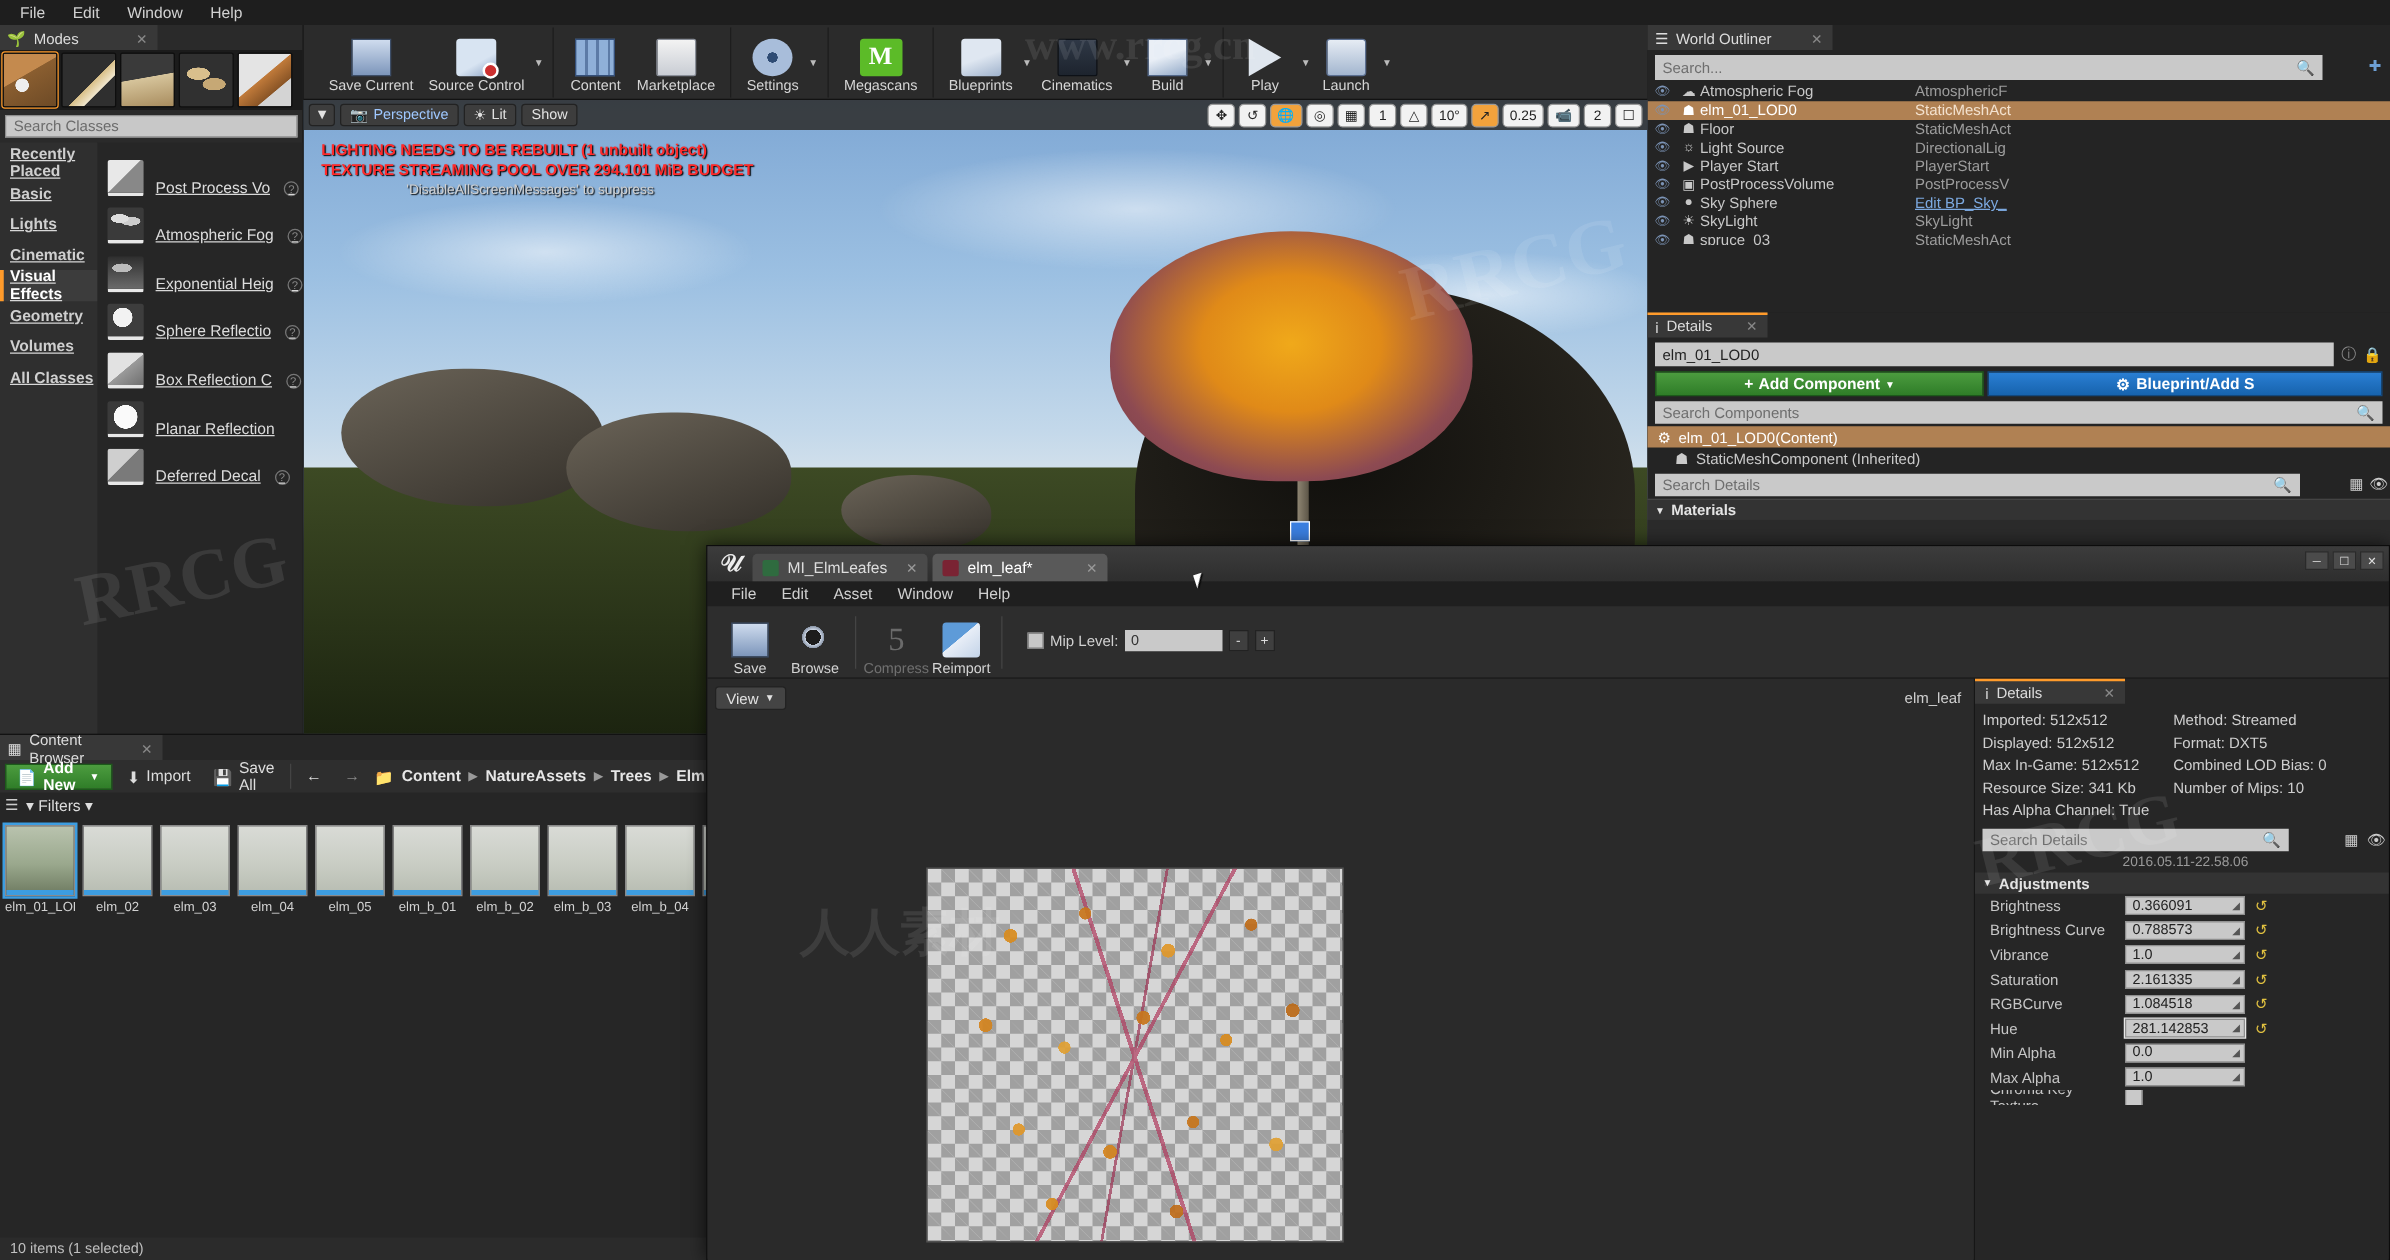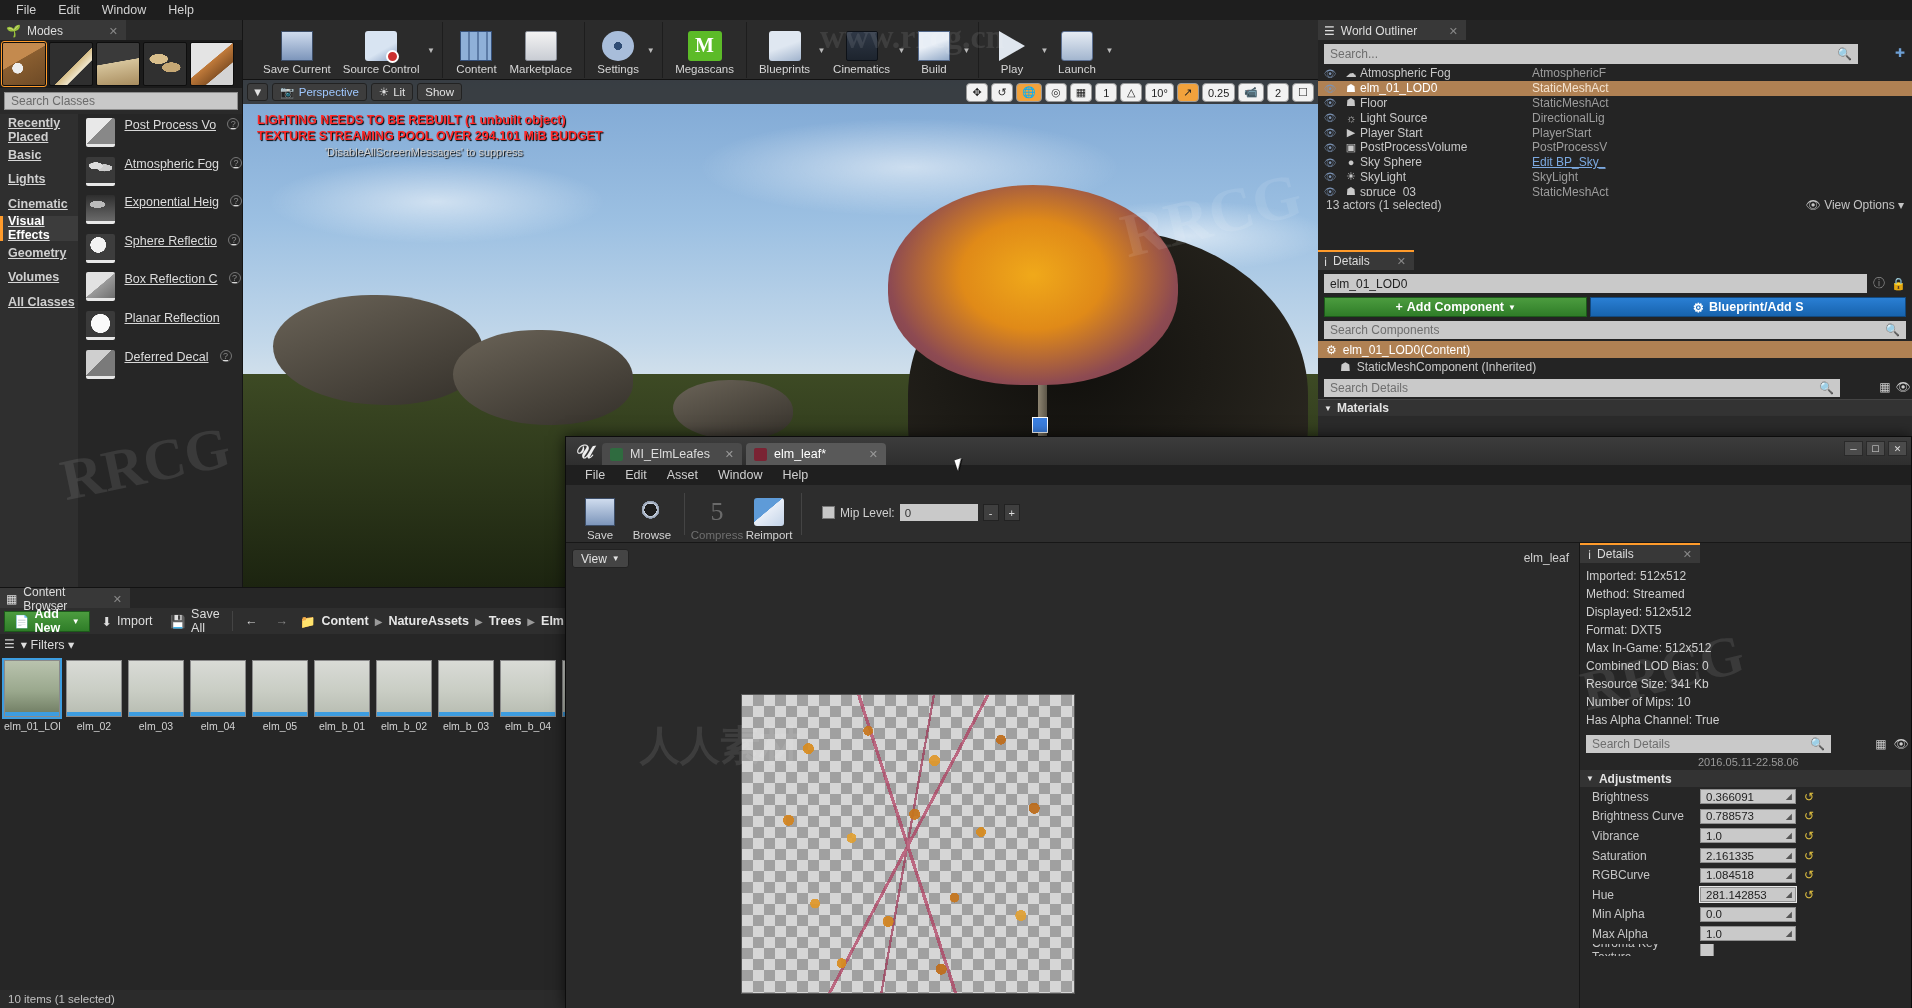--- a/index.html
+++ b/index.html
@@ -23,21 +23,21 @@
     background:linear-gradient(160deg,#4c4c4c,#2d2d2d); border:1px solid #0e0e0e; }
   .modeicon.sel{ outline:1px solid #ff9b2b; }
   .searchbox{ margin:4px; height:18px; background:#c8c8c8; border:1px solid #8e8e8e;
     display:flex; align-items:center; padding:0 6px; color:#6b6b6b; font-size:12px;}
   .modesbody{ display:flex; height:480px;text-decoration:underline; }
   .catlist{ width:95px; background:#2f2f2f; padding-top:4px; }
   .cat{ height:24.5px; display:flex; align-items:center; padding-left:8px; font-size:12.5px;
     color:#cfcfcf; font-weight:bold; }
   .cat.sel{ background:#3c3c3c; border-left:3px solid #ff9b2b; padding-left:5px; color:#fff;}
   .placelist{ flex:1; background:#262626; padding-top:4px; }
-  .placeitem{ height:38.6px; display:flex; align-items:flex-start; gap:9px; padding-left:8px; }
+  .placeitem{ height:38.6px; display:flex; align-items:flex-end; gap:9px; padding-left:8px; }
   .placethumb{ width:29px; height:29px; border-radius:2px; border-bottom:3px solid #e8e8e8;
     background:linear-gradient(150deg,#666,#3a3a3a); }
   .placename{ font-size:12.5px; color:#dcdcdc; white-space:nowrap; overflow:hidden; }
   .qmark{ width:12px;height:12px;border-radius:50%;border:1px solid #777;color:#888;
     font-size:9px;text-align:center;line-height:10px;margin-left:2px;flex:none;}
 
   
   .toolbar{ position:absolute; left:243px; top:20px; width:1075px; height:60px; background:#2b2b2b;
     border-bottom:1px solid #121212; display:flex; align-items:center; padding-left:8px; }
   .tgroup{ display:flex; align-items:flex-end; height:56px; border-right:1px solid #1d1d1d;
@@ -215,21 +215,21 @@
       radial-gradient(circle 9px at 60% 92%,#c06d1a 60%,transparent 62%);}
   .stems{ position:absolute; inset:0; opacity:.7;
     background:
       linear-gradient(72deg,transparent 49.4%,#b03a5e 49.4%,#b03a5e 50.2%,transparent 50.2%),
       linear-gradient(-62deg,transparent 49.5%,#b03a5e 49.5%,#b03a5e 50.2%,transparent 50.2%),
       linear-gradient(100deg,transparent 49.6%,#9c3354 49.6%,#9c3354 50.2%,transparent 50.2%);}
 
   .tw-details{ width:332px; background:#262626; border-left:1px solid #161616;}
   .td-tab{ height:20px; width:120px; background:#383838; display:flex; align-items:center;
     gap:6px; padding:0 8px; font-size:12px; color:#ddd; border-top:2px solid #ff9b2b;}
-  .td-info{ display:grid; grid-template-columns:1fr; padding:6px 20px 4px 6px;
+  .td-info{ display:grid; grid-template-columns:1fr 1fr; padding:6px 20px 4px 6px;
     font-size:12px; color:#cfcfcf; row-gap:4px;}
   .td-search{ height:18px; margin:4px 40px 3px 6px; background:#c9c9c9; display:flex;
     align-items:center; padding:0 6px; color:#6e6e6e; font-size:12px;}
   .td-ts{ font-size:11px; color:#9a9a9a; padding-left:118px; height:14px;}
   .td-cat{ height:17px; display:flex; align-items:center; gap:5px; background:#333;
     padding-left:6px; font-size:12px; color:#e4e4e4; font-weight:bold;}
   .td-row{ height:19.6px; display:flex; align-items:center; padding-left:12px;}
   .td-lbl{ width:108px; font-size:12px; color:#c6c6c6;}
   .td-val{ width:96px; height:15px; background:#c9c9c9; border:1px solid #8f8f8f;
     display:flex; align-items:center; justify-content:space-between; padding:0 3px 0 5px;
@@ -510,25 +510,20 @@
         <span class="ol-lbl">SkyLight</span>
         <span class="ol-type">SkyLight</span>
       </div>
       <div class="ol-row">
         <span class="ol-eye">👁</span>
         <span class="ol-ic">☗</span>
         <span class="ol-lbl">spruce_03</span>
         <span class="ol-type">StaticMeshAct</span>
       </div>
     </div>
-    <div class="ol-foot">
-      <span>13 actors (1 selected)</span>
-      <span>👁
-        <span>View Options</span> ▾</span>
-    </div>
   </div>
 
   <div class="details1">
     <div class="paneltab" style="width:96px;border-top:2px solid #ff9b2b;">
       <span>ℹ</span>
       <span>Details</span>
       <span class="x">✕</span>
     </div>
     <div class="d-namebar">
       <div class="d-nameinput">elm_01_LOD0</div>

